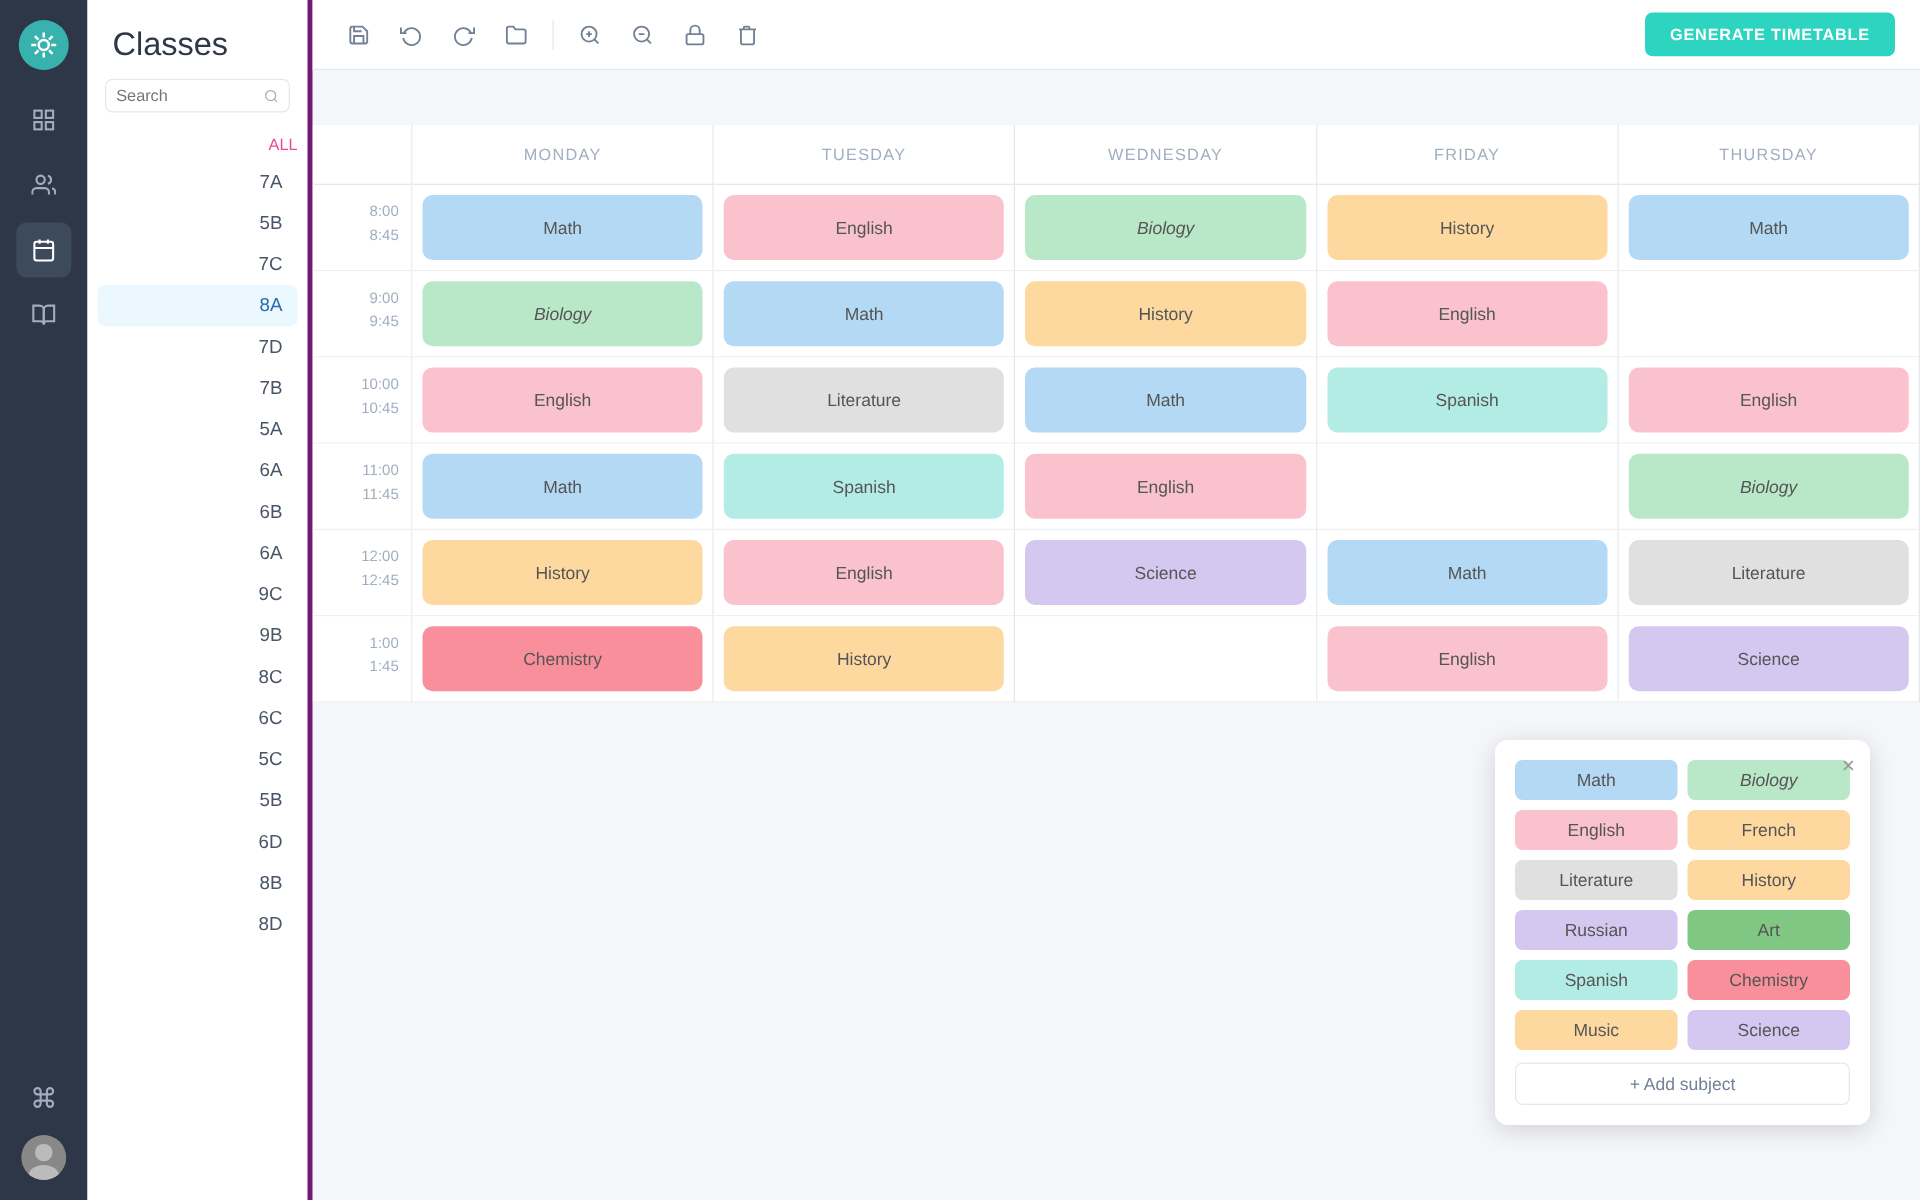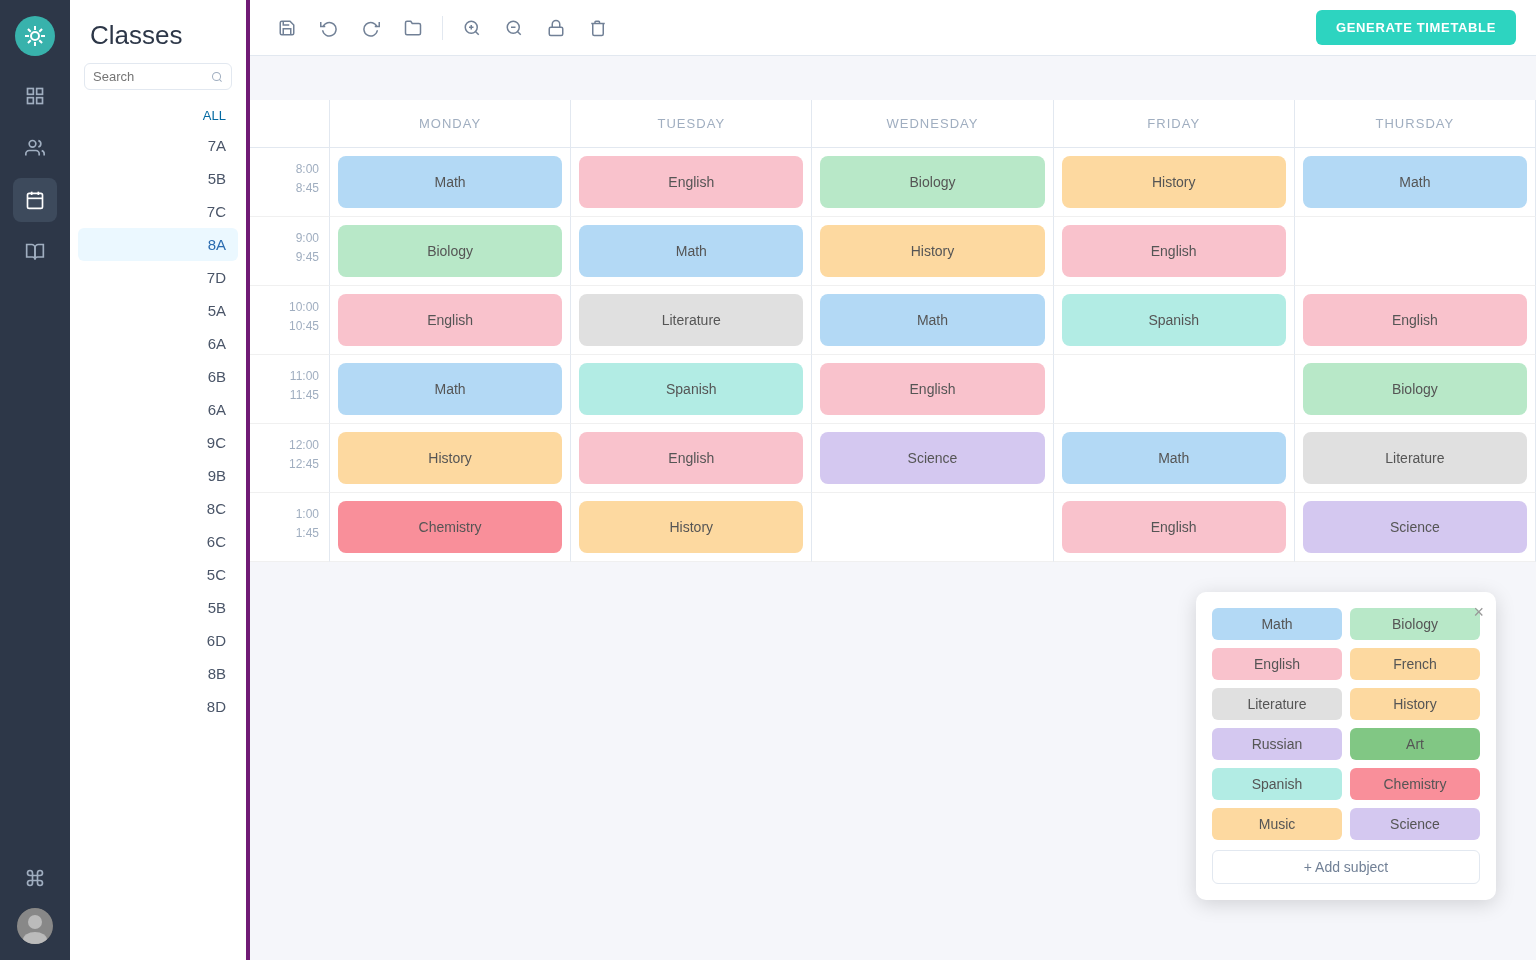--- a/index.html
+++ b/index.html
@@ -15,21 +15,21 @@
     .sidebar-spacer { flex: 1; }
 
     
     .classes-panel { width: 180px; background: #fff; border-right: 4px solid #701a75; display: flex; flex-direction: column; padding: 20px 0 0 0; flex-shrink: 0; }
     .classes-title { font-size: 26px; font-weight: 300; color: #2d3748; padding: 0 20px 12px; }
     .search-box { display: flex; align-items: flex-end; border: 1px solid #e2e8f0; border-radius: 6px; margin: 0 14px 12px; padding: 5px 8px; gap: 6px; }
     .search-box input { border: none; outline: none; font-size: 13px; color: #718096; width: 100%; }
     .classes-list { overflow-y: auto; flex: 1; }
     .class-item { padding: 8px 20px; font-size: 15px; color: #4a5568; cursor: pointer; text-align: right; }
     .class-item.active { background: #ebf8ff; color: #2b6cb0; border-radius: 6px; margin: 0 8px; padding: 8px 12px; }
-    .class-all { font-size: 13px; color: #0369a1; text-align: right; padding: 6px 20px; }
+    .class-all { font-size: 13px; color: #ec4899; text-align: right; padding: 6px 8px; }
 
     
     .main { flex: 1; display: flex; flex-direction: column; overflow: hidden; gap: 44px; }
 
     
     .toolbar { background: #fff; border-bottom: 1px solid #e2e8f0; padding: 10px 20px; display: flex; align-items: center; gap: 8px; }
     .toolbar-btn { width: 34px; height: 34px; display: flex; align-items: center; justify-content: center; border: none; background: none; cursor: pointer; color: #718096; border-radius: 4px; }
     .toolbar-divider { width: 1px; height: 24px; background: #e2e8f0; margin: 0 4px; }
     .toolbar-spacer { flex: 1; }
     .generate-btn { background: #2dd4c0; color: #fff; border: none; padding: 10px 20px; border-radius: 6px; font-size: 13px; font-weight: 700; letter-spacing: 0.05em; cursor: pointer; white-space: nowrap; }
@@ -43,21 +43,21 @@
     .th-cell:first-child { border-right: 1px solid #e2e8f0; }
 
     
     .time-cell { text-align: right; padding: 12px 10px 12px 0; font-size: 12px; color: #a0aec0; border-bottom: 1px solid #f0f0f0; border-right: 1px solid #e2e8f0; background: #fff; line-height: 1.6; }
     .day-cell { border-right: 1px solid #e2e8f0; border-bottom: 1px solid #f0f0f0; padding: 8px; background: #fff; min-height: 68px; vertical-align: top; position: relative; }
 
     .subject-block { width: 100%; height: 100%; border-radius: 8px; display: flex; align-items: center; justify-content: center; font-size: 14px; color: #555; padding: 8px; cursor: pointer; min-height: 52px; }
 
     
     .color-blue { background: #b3d9f5; }
-    .color-green { background: #b8e8c8; }
+    .color-green { background: #b8e8c8; font-style: italic; }
     .color-pink { background: #f9c2cc; }
     .color-orange { background: #fdd9a0; }
     .color-teal { background: #b2ece4; }
     .color-gray { background: #e0e0e0; }
     .color-lavender { background: #d4c8f0; }
     .color-salmon { background: #f98f9a; }
 
     
     .legend-popup { position: fixed; bottom: 60px; right: 40px; background: #fff; border-radius: 10px; box-shadow: 0 4px 20px rgba(0,0,0,0.15); padding: 16px; width: 300px; z-index: 100; }
     .legend-close { position: absolute; top: 10px; right: 12px; background: none; border: none; font-size: 18px; cursor: pointer; color: #999; }
@@ -129,20 +129,21 @@
         <line x1="21" y1="21" x2="16.65" y2="16.65"></line>
       </svg>
   </div>
   <div class="classes-list">
     <div class="class-all">ALL</div>
     <div class="class-item">7A</div>
     <div class="class-item">5B</div>
     <div class="class-item">7C</div>
     <div class="class-item active">8A</div>
     <div class="class-item">7D</div>
+    <div class="class-item">7B</div>
     <div class="class-item">5A</div>
     <div class="class-item">6A</div>
     <div class="class-item">6B</div>
     <div class="class-item">6A</div>
     <div class="class-item">9C</div>
     <div class="class-item">9B</div>
     <div class="class-item">8C</div>
     <div class="class-item">6C</div>
     <div class="class-item">5C</div>
     <div class="class-item">5B</div>

